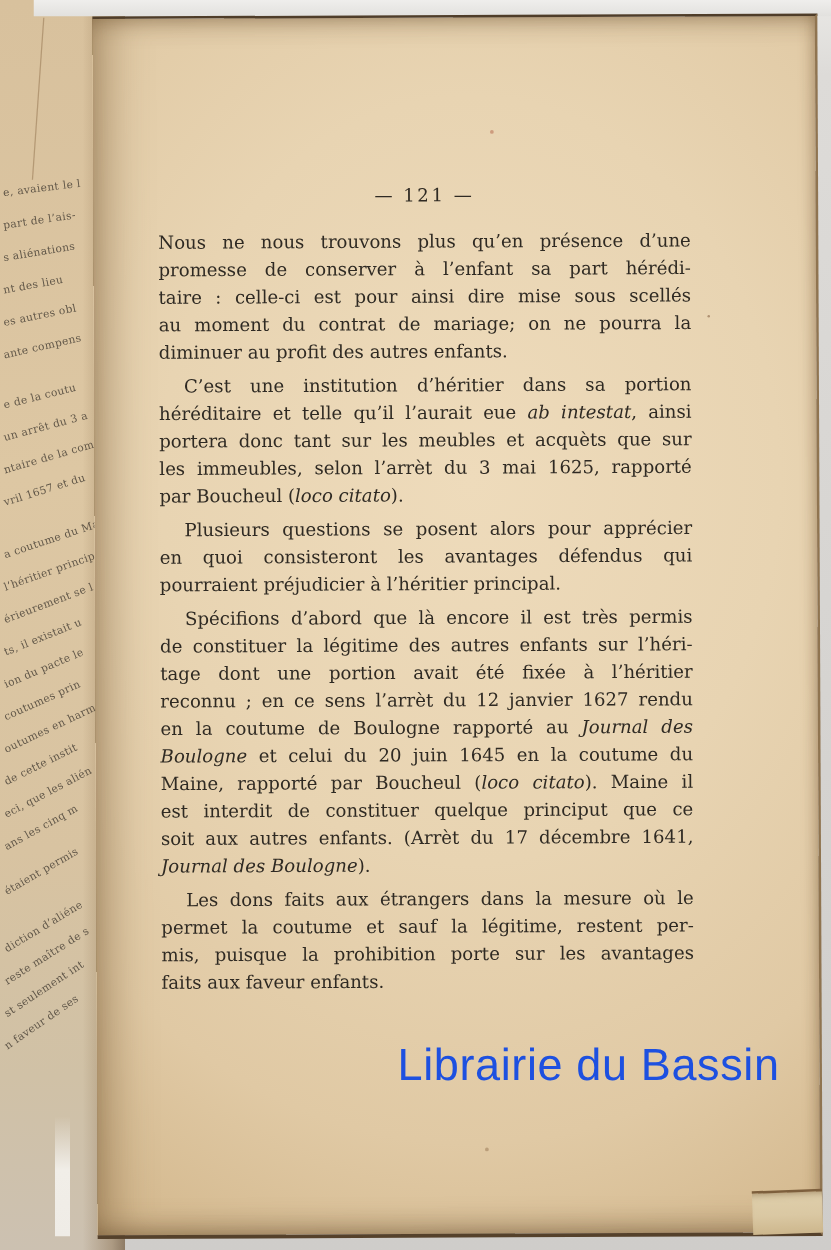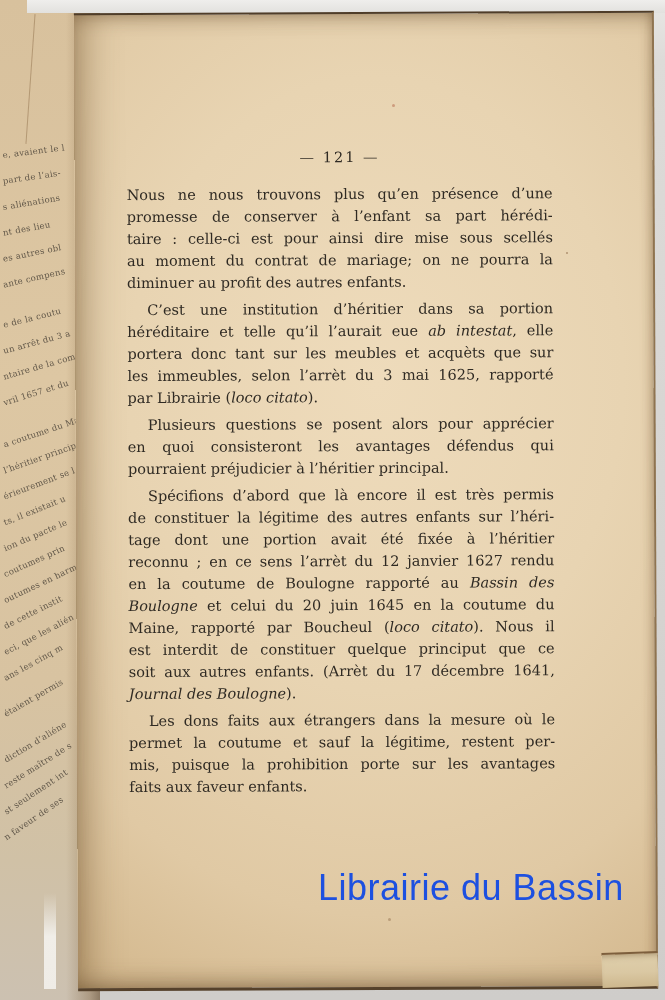--- a/index.html
+++ b/index.html
@@ -124,53 +124,53 @@
       <div id="para-container">
           <div class="para">
             <div class="line"><span>Nous ne nous trouvons plus qu’en présence d’une</span></div>
             <div class="line"><span>promesse de conserver à l’enfant sa part hérédi-</span></div>
             <div class="line"><span>taire : celle-ci est pour ainsi dire mise sous scellés</span></div>
             <div class="line"><span>au moment du contrat de mariage; on ne pourra la</span></div>
             <div class="line last"><span>diminuer au profit des autres enfants.</span></div>
           </div>
           <div class="para indent">
             <div class="line"><span>C’est une institution d’héritier dans sa portion</span></div>
-            <div class="line"><span>héréditaire et telle qu’il l’aurait eue </span><span class="it">ab intestat</span><span>, elle</span></div>
+            <div class="line"><span>héréditaire et telle qu’il l’aurait eue </span><span class="it">ab intestat</span><span>, ainsi</span></div>
             <div class="line"><span>portera donc tant sur les meubles et acquèts que sur</span></div>
             <div class="line"><span>les immeubles, selon l’arrèt du 3 mai 1625, rapporté</span></div>
-            <div class="line last"><span>par Librairie (</span><span class="it">loco citato</span><span>).</span></div>
+            <div class="line last"><span>par Boucheul (</span><span class="it">loco citato</span><span>).</span></div>
           </div>
           <div class="para indent">
             <div class="line"><span>Plusieurs questions se posent alors pour apprécier</span></div>
             <div class="line"><span>en quoi consisteront les avantages défendus qui</span></div>
             <div class="line last"><span>pourraient préjudicier à l’héritier principal.</span></div>
           </div>
           <div class="para indent">
             <div class="line"><span>Spécifions d’abord que là encore il est très permis</span></div>
             <div class="line"><span>de constituer la légitime des autres enfants sur l’héri-</span></div>
             <div class="line"><span>tage dont une portion avait été fixée à l’héritier</span></div>
             <div class="line"><span>reconnu ; en ce sens l’arrèt du 12 janvier 1627 rendu</span></div>
-            <div class="line"><span>en la coutume de Boulogne rapporté au </span><span class="it">Bassin des</span></div>
+            <div class="line"><span>en la coutume de Boulogne rapporté au </span><span class="it">Journal des</span></div>
             <div class="line"><span class="it">Boulogne</span><span> et celui du 20 juin 1645 en la coutume du</span></div>
-            <div class="line"><span>Maine, rapporté par Boucheul (</span><span class="it">loco citato</span><span>). Nous il</span></div>
+            <div class="line"><span>Maine, rapporté par Boucheul (</span><span class="it">loco citato</span><span>). Maine il</span></div>
             <div class="line"><span>est interdit de constituer quelque principut que ce</span></div>
             <div class="line"><span>soit aux autres enfants. (Arrèt du 17 décembre 1641,</span></div>
             <div class="line last"><span class="it">Journal des Boulogne</span><span>).</span></div>
           </div>
           <div class="para indent">
             <div class="line"><span>Les dons faits aux étrangers dans la mesure où le</span></div>
             <div class="line"><span>permet la coutume et sauf la légitime, restent per-</span></div>
             <div class="line"><span>mis, puisque la prohibition porte sur les avantages</span></div>
             <div class="line last"><span>faits aux faveur enfants.</span></div>
           </div>
         </div>
     </div>
   </div>
 
   <div class="speck s1"></div>
   <div class="speck s2"></div>
   <div class="speck s3"></div>
 
   <div class="fore-edge"></div>
 
-  <div class="watermark" style="color: rgb(29, 80, 224); margin-top: 36px;">Librairie du Bassin</div>
+  <div class="watermark" style="color: rgb(29, 80, 224);">Librairie du Bassin</div>
 
 </div>
 
 </body></html>

